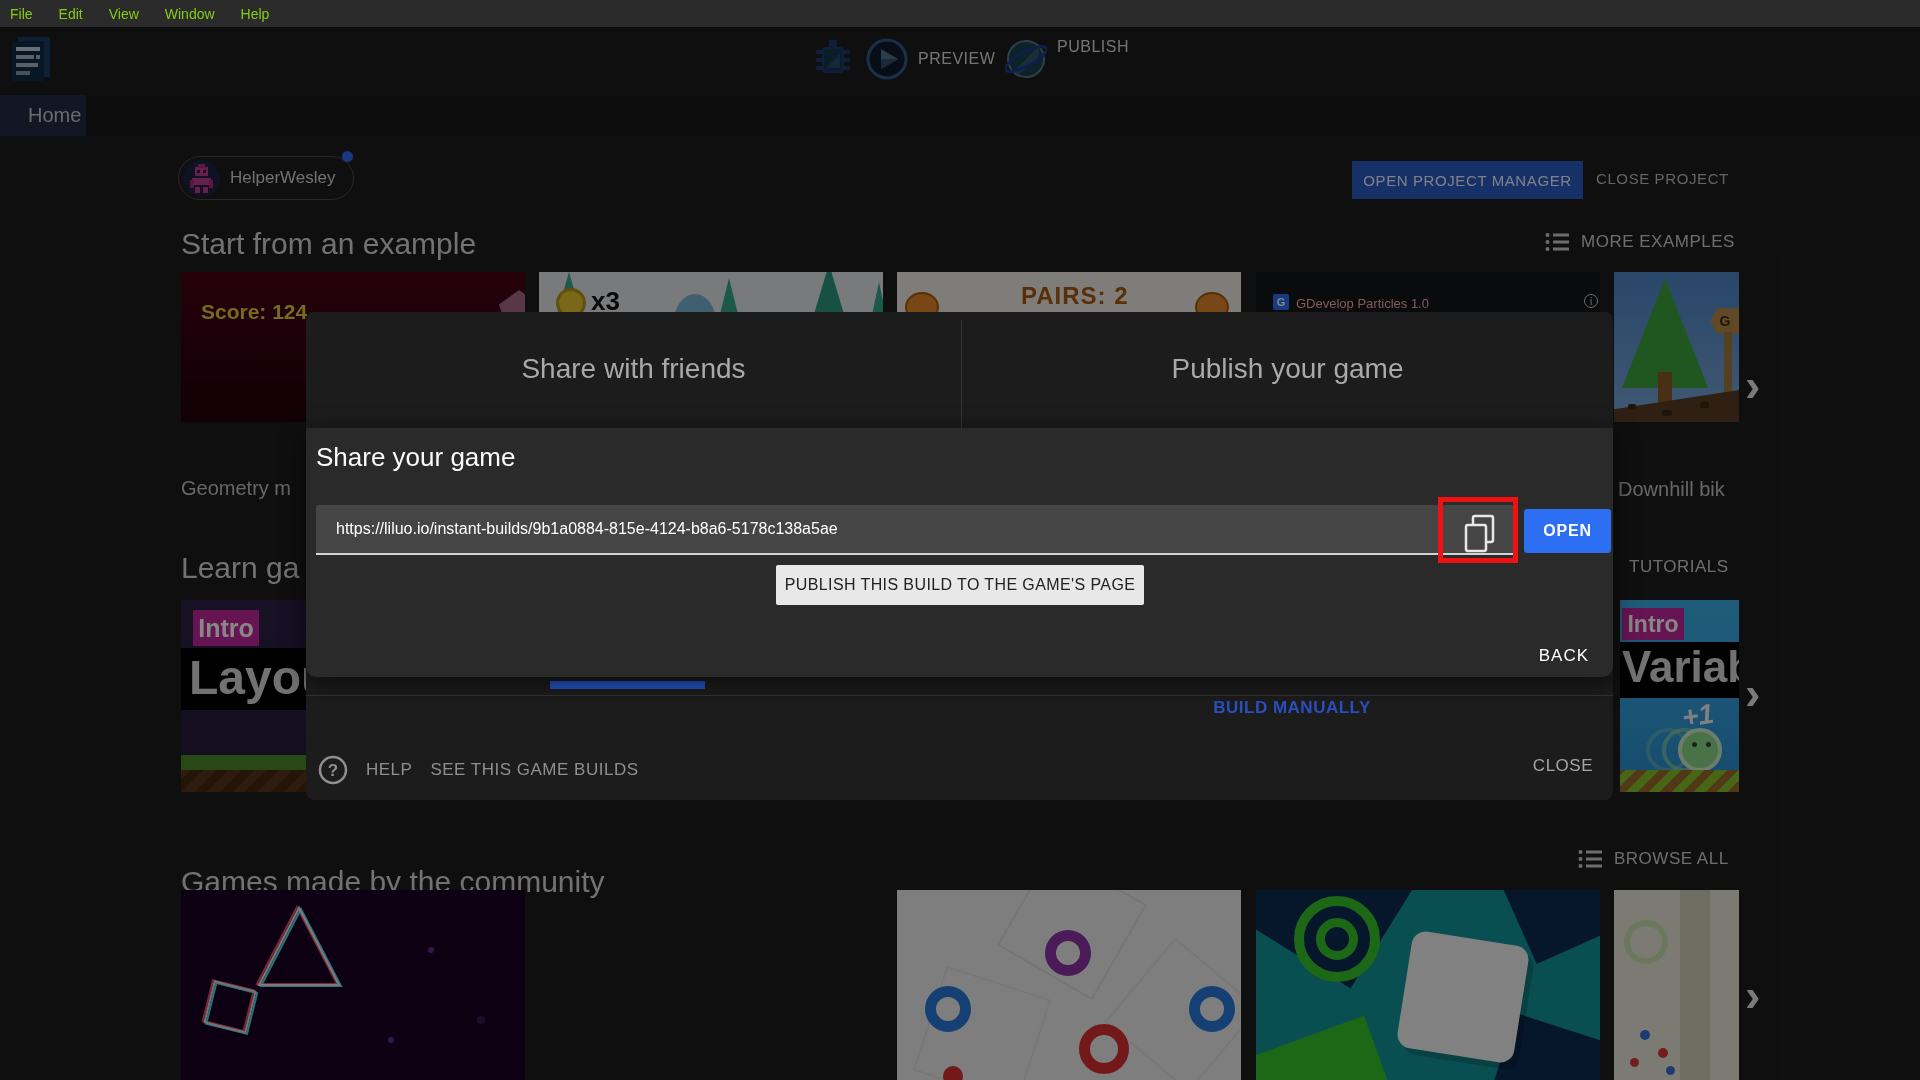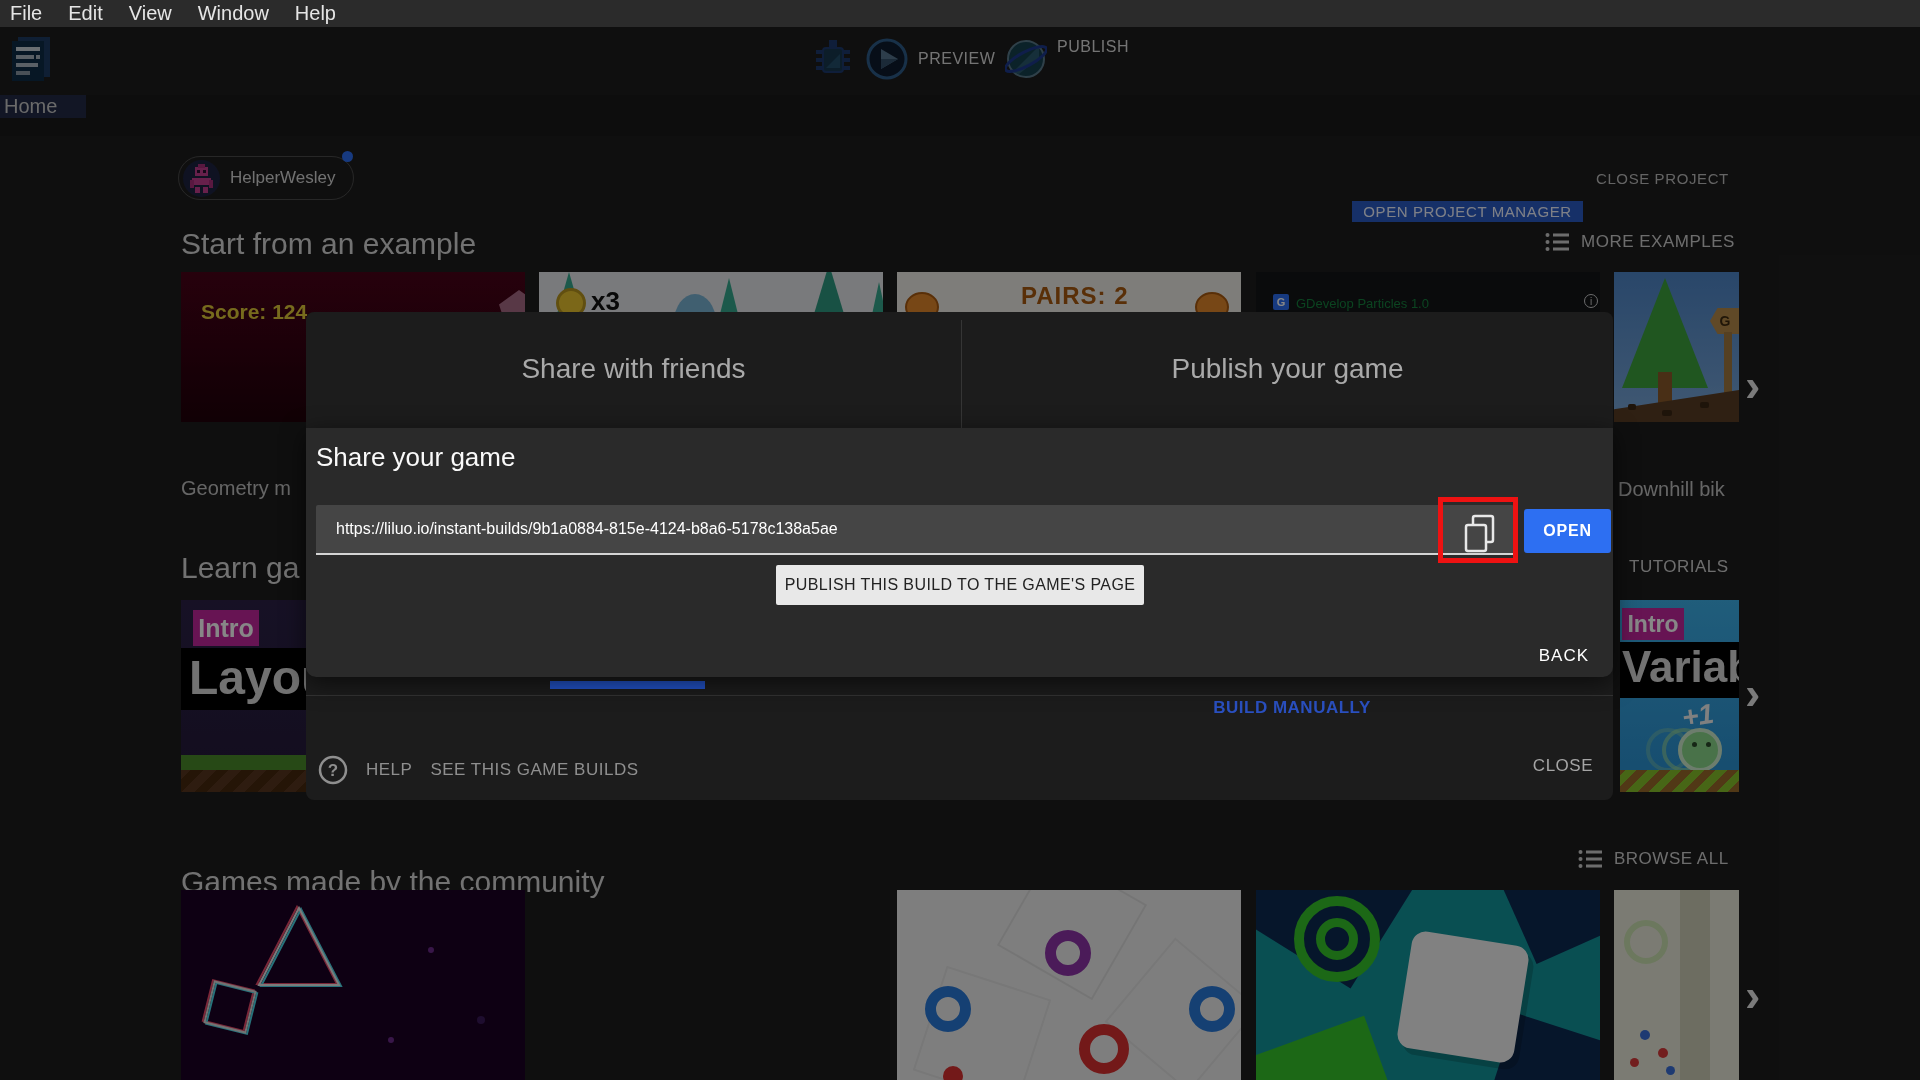--- a/index.html
+++ b/index.html
@@ -4,24 +4,24 @@
 <style>
   * { margin:0; padding:0; box-sizing:border-box; }
   body { background:#000; }
   .stage { position:relative; width:1920px; height:1080px; overflow:hidden;
            background:#191919; font-family:"Liberation Sans", sans-serif; }
   .abs { position:absolute; }
 
   
   .menubar { left:0; top:0; width:1920px; height:27px; background:#2b2b2b; z-index:20;
              display:flex; align-items:center; gap:26px; padding-left:10px; }
-  .menubar span { color:#e5e5e5; font-size:20px; }
+  .menubar span { color:#84cc16; font-size:14px; }
   .toolbar { left:0; top:27px; width:1920px; height:68px; background:#1d1d1d; z-index:1; }
-  .hometab { left:0; top:95px; width:86px; height:23px; background:#232b47; z-index:1;
-             display:flex; align-items:center; padding-left:4px; }
+  .hometab { left:0; top:95px; width:86px; height:41px; background:#232b47; z-index:1;
+             display:flex; align-items:center; padding-left:28px; }
   .hometab span { color:#c9c9c9; font-size:20px; }
   .toolbtn-label { color:#dcdcdc; font-size:16px; letter-spacing:0.5px; }
 
   
   .content-bg { left:0; top:136px; width:1920px; height:944px; background:#1e1e1e; z-index:0; }
   .h-section { color:#d8d8d8; font-size:30px; font-weight:400; z-index:1; }
   .caption { color:#c0c0c0; font-size:20px; z-index:1; }
   .row-action { display:flex; align-items:center; gap:12px; color:#cfcfcf; font-size:17px;
                 letter-spacing:0.5px; z-index:1; }
   .chevron { color:#e8e8e8; font-size:46px; font-weight:bold; z-index:1; line-height:1; }
@@ -159,21 +159,21 @@
         <rect x="12" y="27" width="5" height="6" fill="#c23d8f"></rect>
         <rect x="20" y="27" width="5" height="6" fill="#c23d8f"></rect>
         <rect x="14" y="10" width="3" height="3" fill="#2a1030"></rect>
         <rect x="20" y="10" width="3" height="3" fill="#2a1030"></rect>
       </svg>
     </span>
     <span class="chip-name">HelperWesley</span>
   </div>
   <div class="abs notif-dot"></div>
 
-  <button class="abs btn-blue" style="left:1352px; top:161px; width:231px; height:21px;margin-top:40px;">OPEN PROJECT MANAGER</button>
+  <button class="abs btn-blue" style="left:1352px; top:161px; width:231px; height:38px;">OPEN PROJECT MANAGER</button>
   <button class="abs btn-text" style="left:1596px; top:170px;">CLOSE PROJECT</button>
 
   <div class="abs h-section" style="left:181px; top:227px;">Start from an example</div>
   <div class="abs row-action" style="left:1545px; top:232px;">
     <span>
       <svg width="24" height="20" viewBox="0 0 24 20">
         <circle cx="2.5" cy="3" r="2" fill="#cfcfcf"></circle>
           <rect x="8" y="1.5" width="16" height="3" fill="#cfcfcf"></rect>
         <circle cx="2.5" cy="10" r="2" fill="#cfcfcf"></circle>
           <rect x="8" y="8.5" width="16" height="3" fill="#cfcfcf"></rect>
@@ -216,21 +216,21 @@
     <span style="position:absolute; left:298px; top:20px; width:34px; height:30px; border-radius:50%;
                  background:#e0862a; border:2px solid #a85a10;"></span>
     <span style="position:absolute; left:312px; top:50px; width:5px; height:30px; background:#5a8a3a;"></span>
     <span style="position:absolute; left:72px; top:44px; width:200px; height:70px; background:#d9bb8a;
                  border:4px solid #8a6a3a; border-radius:14px;"></span>
   </div>
 
   <div class="abs card" style="left:1256px; top:272px; width:344px; height:150px; background:#131518;">
     <span style="position:absolute; left:17px; top:22px; width:16px; height:16px; background:#2d6ff2;
                  border-radius:2px; color:#ffffff; font-size:11px; font-weight:bold; text-align:center; line-height:16px;">G</span>
-    <span style="position:absolute; left:40px; top:24px; color:#15803d; font-size:13px;">GDevelop Particles 1.0</span>
+    <span style="position:absolute; left:40px; top:24px; color:#fca5a5; font-size:13px;">GDevelop Particles 1.0</span>
     <span style="position:absolute; left:328px; top:22px; width:14px; height:14px; border-radius:50%;
                  border:1px solid #cccccc; color:#cccccc; font-size:10px; text-align:center; line-height:14px;">i</span>
   </div>
 
   <div class="abs card" style="left:1614px; top:272px; width:125px; height:150px; background:linear-gradient(#4e86c8, #7aa7d8);">
     <span style="position:absolute; left:8px; top:6px; width:86px; height:110px; background:#3da23d;
                  clip-path:polygon(50% 0, 100% 100%, 0 100%);"></span>
     <span style="position:absolute; left:44px; top:100px; width:14px; height:40px; background:#8a5a2a;"></span>
     <span style="position:absolute; left:96px; top:36px; width:30px; height:26px; background:#b58a4a;
                  clip-path:polygon(0 50%, 25% 0, 100% 0, 100% 100%, 25% 100%); color:#3d2a10; font-size:14px;

